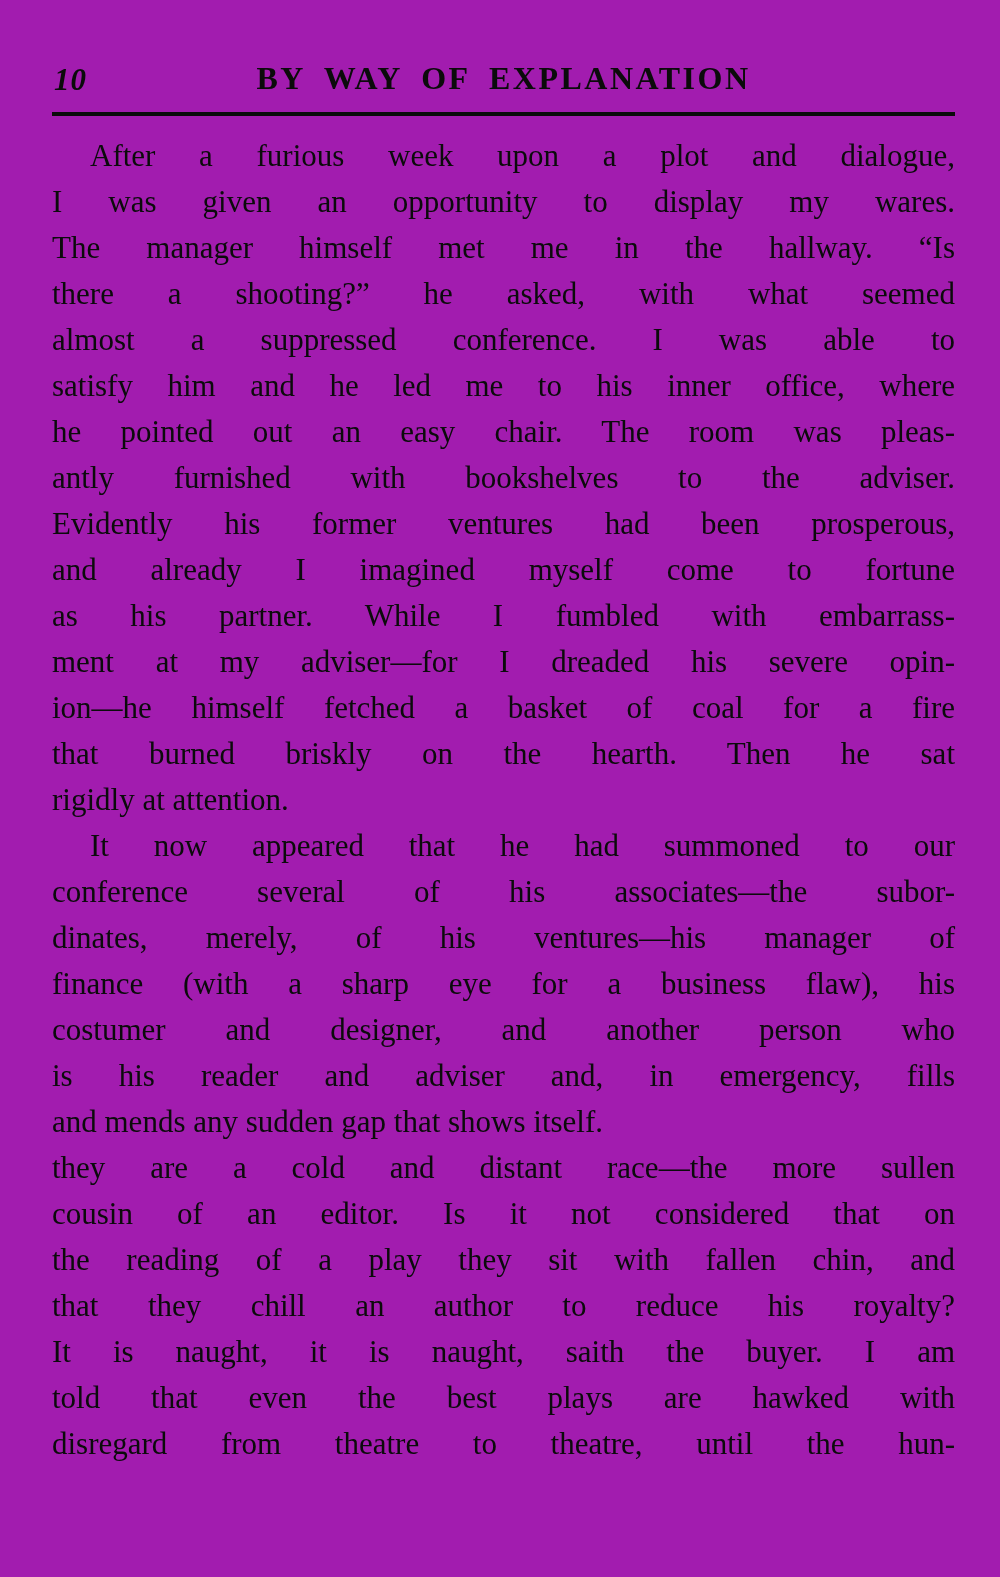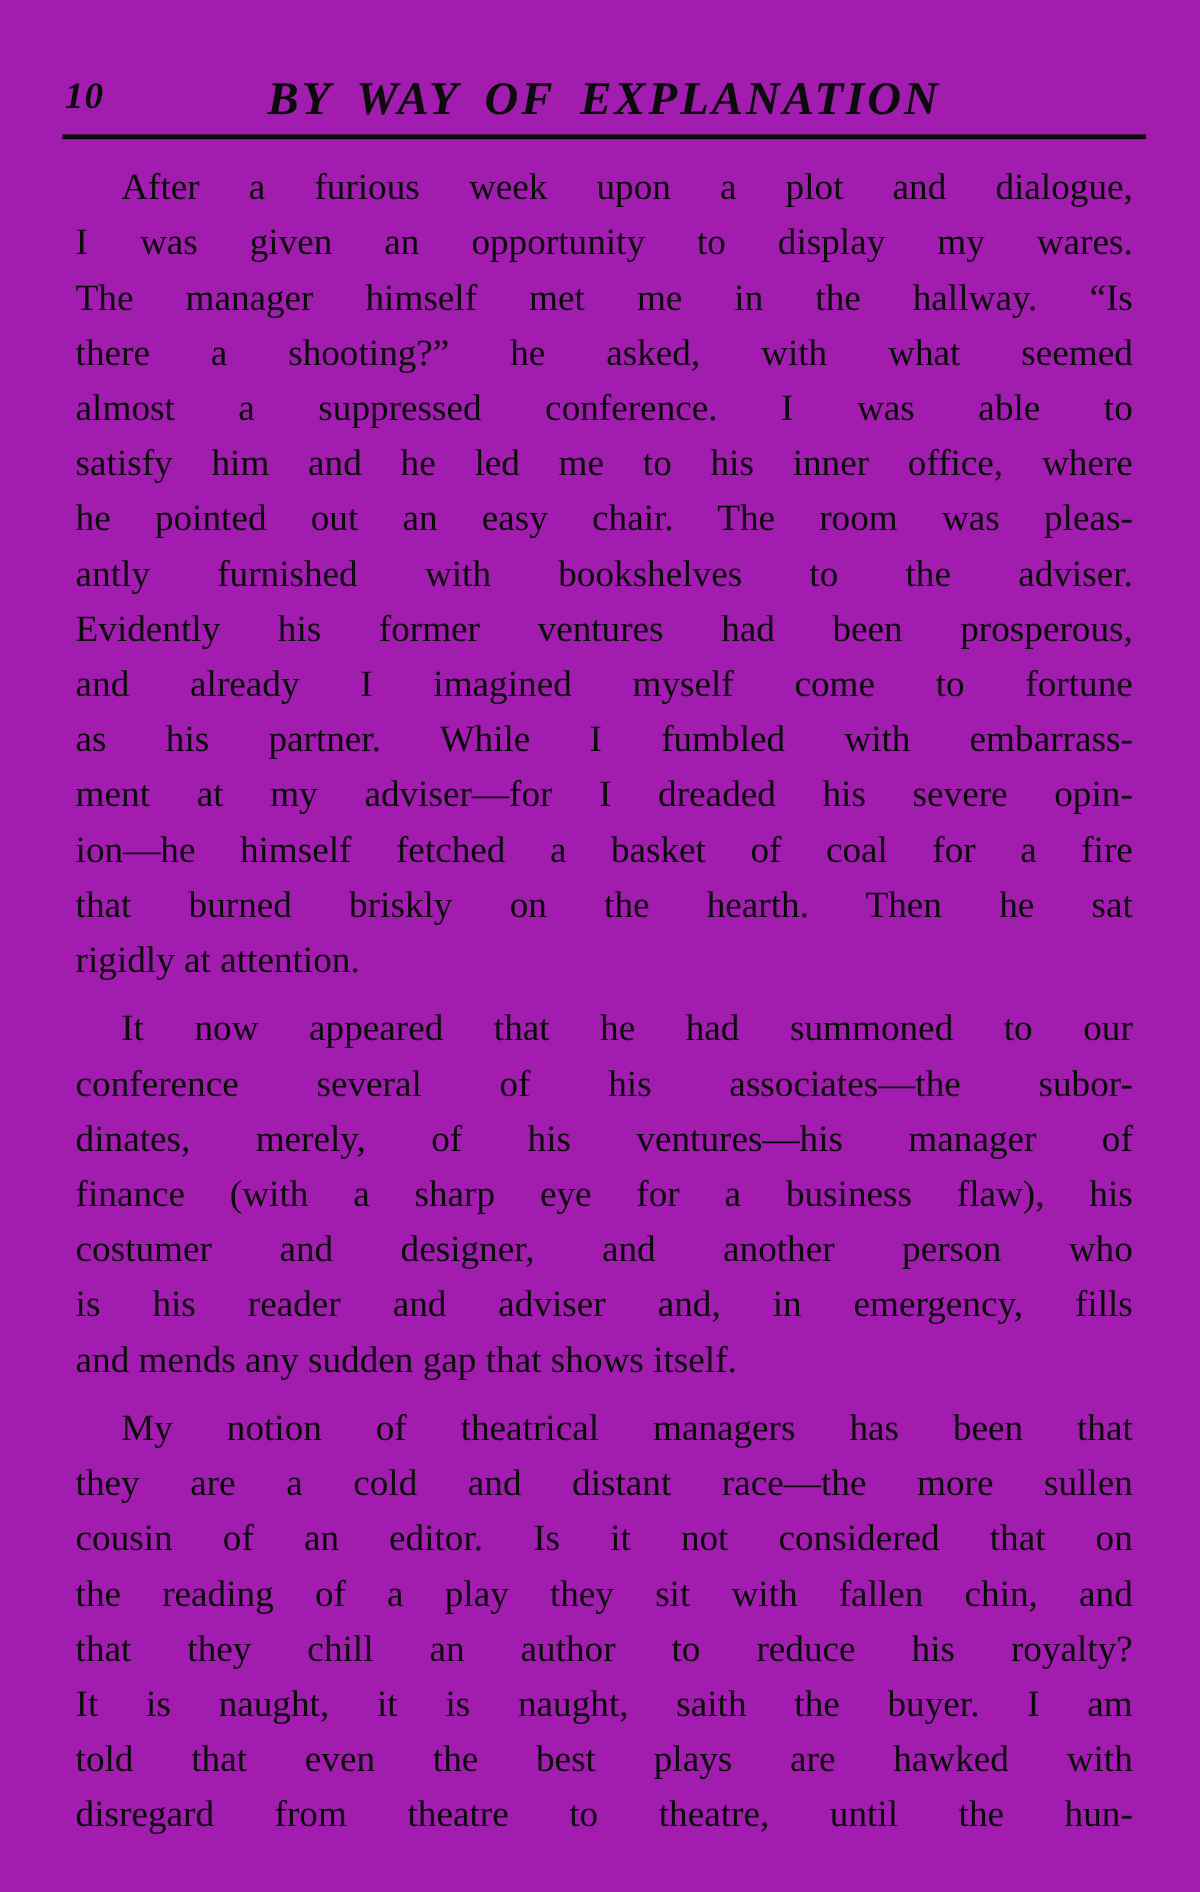--- a/index.html
+++ b/index.html
@@ -33,38 +33,37 @@
     font-weight: bold;
     font-size: 31px;
     letter-spacing: 1px;
   }
   .head-title {
     position: absolute;
     left: 0;
     right: 0;
     top: 0;
     text-align: center;
-    font-style: italic;
     font-weight: bold;
-    font-size: 39px;
+    font-size: 32px;
     letter-spacing: 2.5px;
     word-spacing: 9px;
     white-space: nowrap;
   }
   .head-rule {
     border: none;
     border-top: 4px solid #0b0b0b;
     margin: 14px 0 0 0;
   }
   .body-text {
     margin-top: 17px;
     font-size: 31px;
     line-height: 46px;
   }
-  .paragraph { margin: 11px; }
+  .paragraph { margin: 0; }
   .line {
     text-align: justify;
     text-align-last: justify;
     white-space: normal;
   }
   .line.last-ragged {
     text-align-last: left;
   }
   .line.first-line {
     text-indent: 38px;
@@ -100,21 +99,20 @@
       <div class="paragraph">
         <div class="line first-line">It now appeared that he had summoned to our</div>
         <div class="line">conference several of his associates—the subor-</div>
         <div class="line">dinates, merely, of his ventures—his manager of</div>
         <div class="line">finance (with a sharp eye for a business flaw), his</div>
         <div class="line">costumer and designer, and another person who</div>
         <div class="line">is his reader and adviser and, in emergency, fills</div>
         <div class="line last-ragged">and mends any sudden gap that shows itself.</div>
       </div>
       <div class="paragraph">
-        <div class="line first-line">My notion of theatrical managers has been that</div>
         <div class="line">they are a cold and distant race—the more sullen</div>
         <div class="line">cousin of an editor.  Is it not considered that on</div>
         <div class="line">the reading of a play they sit with fallen chin, and</div>
         <div class="line">that they chill an author to reduce his royalty?</div>
         <div class="line">It is naught, it is naught, saith the buyer.  I am</div>
         <div class="line">told that even the best plays are hawked with</div>
         <div class="line">disregard from theatre to theatre, until the hun-</div>
       </div>
     </div>
 </div>

